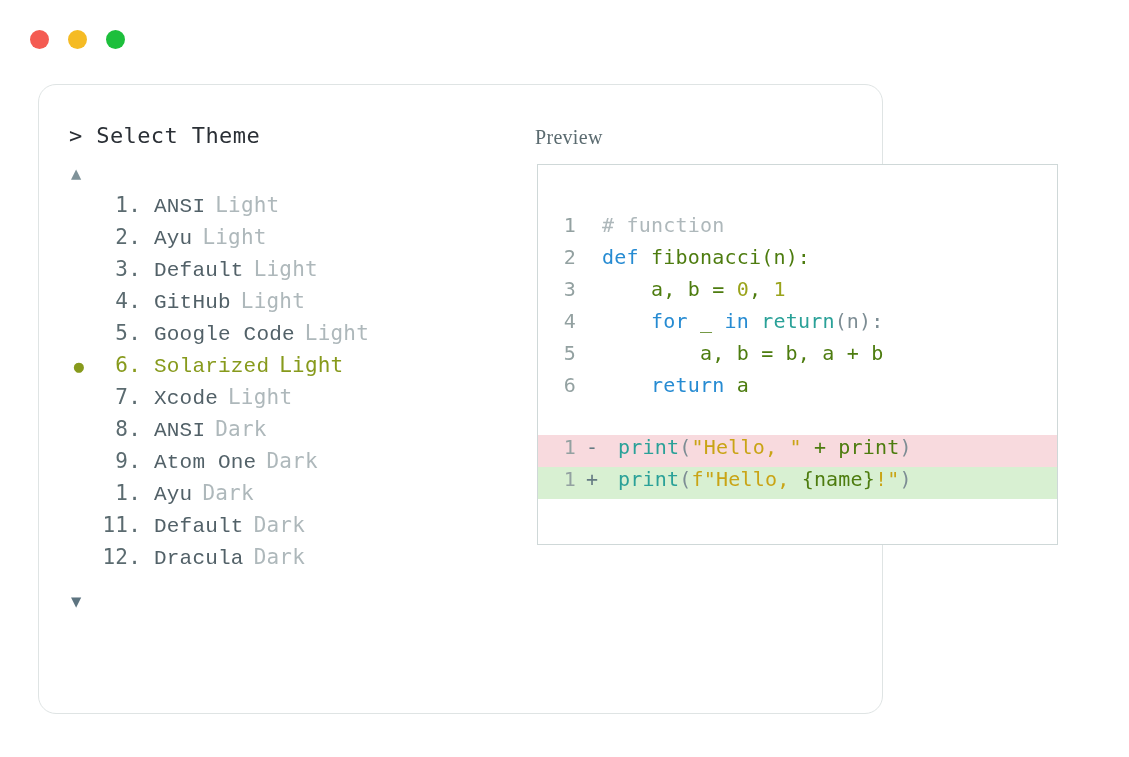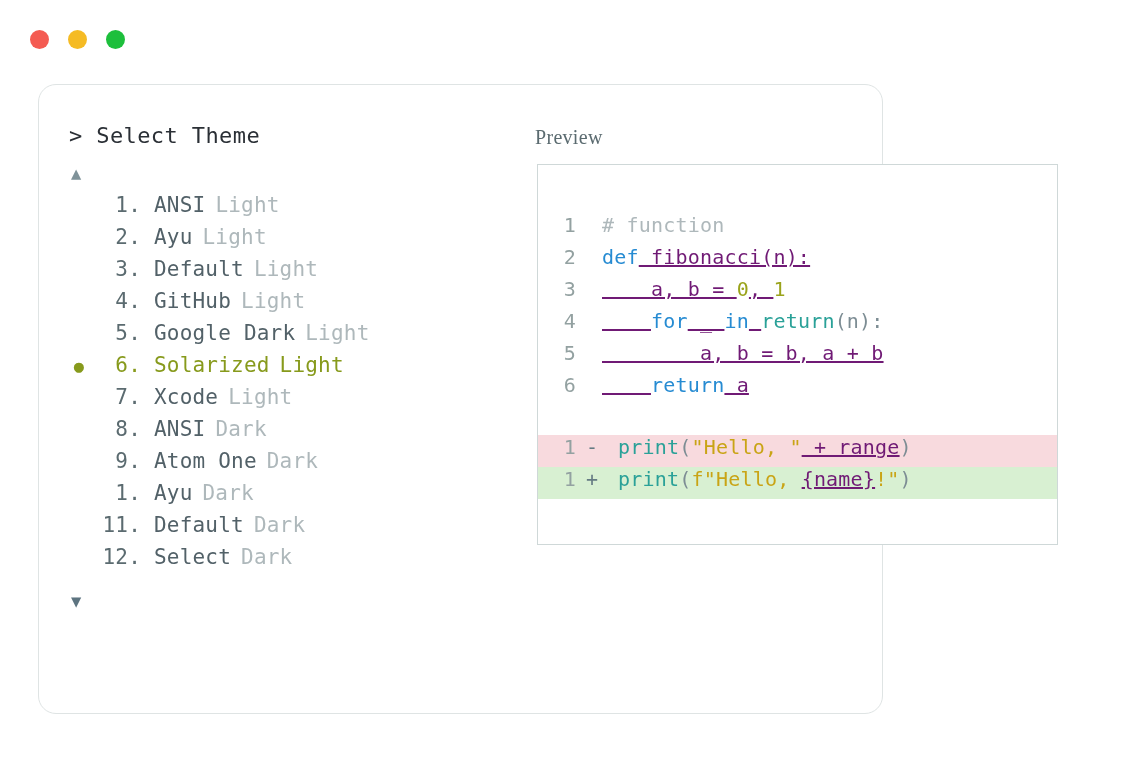--- a/index.html
+++ b/index.html
@@ -93,20 +93,21 @@
   .num-cell {
     width: 48px; flex: none;
     text-align: right;
     color: #5b6b70;
     white-space: pre;
   }
   .name-cell {
     padding-left: 13px;
     color: #526168;
     white-space: pre;
+    font-family: Liberation Mono, monospace;
   }
   .variant-cell {
     padding-left: 10px;
     color: #aeb8bb;
     white-space: pre;
   }
   .theme-row.selected .num-cell,
   .theme-row.selected .name-cell,
   .theme-row.selected .variant-cell { color: #879a1c; }
 
@@ -144,21 +145,21 @@
   .diff-line.removed { background: #f8dade; }
   .diff-line.added   { background: #d8f0d2; }
   .diff-sign { width: 16px; flex: none; color: #657b83; white-space: pre; }
 
   
   .tok-comment { color: #aeb8bb; }
   .tok-keyword { color: #268bd2; }
   .tok-builtin { color: #2aa198; }
   .tok-number  { color: #9aa31b; }
   .tok-string  { color: #c9a415; }
-  .tok-plain   { color: #701a75; text-decoration: underline; }
+  .tok-plain   { color: #4d7c0f; }
   .tok-punct   { color: #7d8d94; }
 
   
   .footer-hint {
     position: absolute;
     left: 30px;
     top: 548px;
     font-size: 20px;
     color: #aab5b8;
     letter-spacing: 0.2px;
@@ -207,21 +208,21 @@
               </li>
               <li class="theme-row">
                 <span class="bullet-cell"></span>
                 <span class="num-cell">4.</span>
                 <span class="name-cell">GitHub</span>
                 <span class="variant-cell">Light</span>
               </li>
               <li class="theme-row">
                 <span class="bullet-cell"></span>
                 <span class="num-cell">5.</span>
-                <span class="name-cell">Google Dark</span>
+                <span class="name-cell">Google Code</span>
                 <span class="variant-cell">Light</span>
               </li>
               <li class="theme-row selected">
                 <span class="bullet-cell">●</span>
                 <span class="num-cell">6.</span>
                 <span class="name-cell">Solarized</span>
                 <span class="variant-cell">Light</span>
               </li>
               <li class="theme-row">
                 <span class="bullet-cell"></span>
@@ -249,21 +250,21 @@
               </li>
               <li class="theme-row">
                 <span class="bullet-cell"></span>
                 <span class="num-cell">11.</span>
                 <span class="name-cell">Default</span>
                 <span class="variant-cell">Dark</span>
               </li>
               <li class="theme-row">
                 <span class="bullet-cell"></span>
                 <span class="num-cell">12.</span>
-                <span class="name-cell">Select</span>
+                <span class="name-cell">Dracula</span>
                 <span class="variant-cell">Dark</span>
               </li>
             </ul>
 
           <div class="scroll-arrow arrow-down">▼</div>
         </div>
 
         <div class="col-right">
           <div class="preview-header">Preview</div>
 
@@ -271,21 +272,21 @@
             <div>
                 <div class="code-line"><span class="lineno">1</span><span class="code-text"><span class="tok-comment"># function</span></span></div>
                 <div class="code-line"><span class="lineno">2</span><span class="code-text"><span class="tok-keyword">def</span><span class="tok-plain"> fibonacci(n):</span></span></div>
                 <div class="code-line"><span class="lineno">3</span><span class="code-text"><span class="tok-plain">    a, b = </span><span class="tok-number">0</span><span class="tok-plain">, </span><span class="tok-number">1</span></span></div>
                 <div class="code-line"><span class="lineno">4</span><span class="code-text"><span class="tok-plain">    </span><span class="tok-keyword">for</span><span class="tok-plain"> _ </span><span class="tok-keyword">in</span><span class="tok-plain"> </span><span class="tok-builtin">return</span><span class="tok-punct">(n):</span></span></div>
                 <div class="code-line"><span class="lineno">5</span><span class="code-text"><span class="tok-plain">        a, b = b, a + b</span></span></div>
                 <div class="code-line"><span class="lineno">6</span><span class="code-text"><span class="tok-plain">    </span><span class="tok-keyword">return</span><span class="tok-plain"> a</span></span></div>
               </div>
             <div class="code-gap"></div>
             <div>
-                <div class="code-line diff-line removed"><span class="lineno">1</span><span class="diff-sign">-</span><span class="code-text"><span class="tok-builtin">print</span><span class="tok-punct">(</span><span class="tok-string">"Hello, "</span><span class="tok-plain"> + range</span><span class="tok-punct">)</span></span></div>
+                <div class="code-line diff-line removed"><span class="lineno">1</span><span class="diff-sign">-</span><span class="code-text"><span class="tok-builtin">print</span><span class="tok-punct">(</span><span class="tok-string">"Hello, "</span><span class="tok-plain"> + print</span><span class="tok-punct">)</span></span></div>
                 <div class="code-line diff-line added"><span class="lineno">1</span><span class="diff-sign">+</span><span class="code-text"><span class="tok-builtin">print</span><span class="tok-punct">(</span><span class="tok-string">f"Hello, </span><span class="tok-plain">{name}</span><span class="tok-string">!"</span><span class="tok-punct">)</span></span></div>
               </div>
           </div>
         </div>
 
       </div>
 
 
     </div>
   </div>

